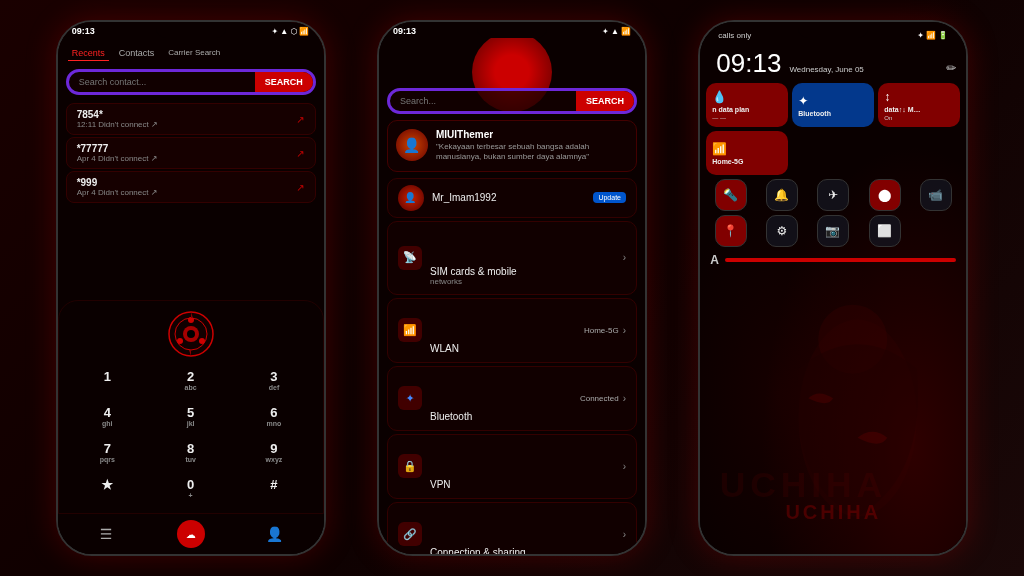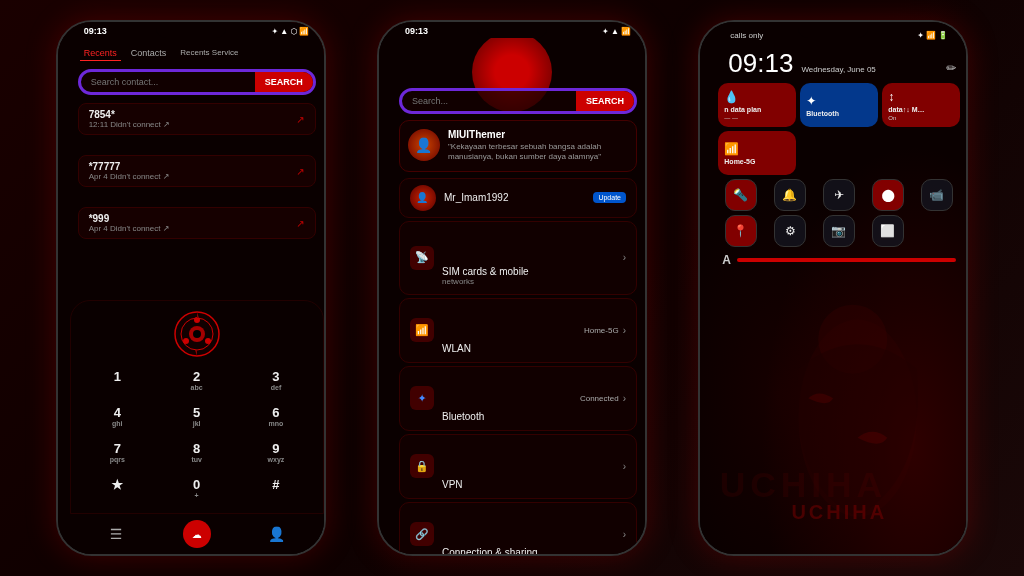--- a/index.html
+++ b/index.html
@@ -36,21 +36,20 @@
       position: relative;
       box-shadow: 0 0 30px rgba(180,0,0,0.3), inset 0 0 10px rgba(0,0,0,0.8);
     }
 
     .phone-screen {
       width: 100%;
       height: 100%;
       overflow: hidden;
       position: relative;
       background: #0a0000;
-      padding-left: 12px;
     }
 
     
     .status-bar {
       display: flex;
       justify-content: space-between;
       align-items: center;
       padding: 4px 14px;
       font-size: 9px;
       color: #fff;
@@ -132,21 +131,21 @@
       font-weight: bold;
       padding: 5px 10px;
       border: none;
       cursor: pointer;
     }
 
     .recent-calls {
       margin: 4px 8px;
       display: flex;
       flex-direction: column;
-      gap: 20px;
+      gap: 2px;
     }
 
     .call-item {
       background: rgba(30,0,0,0.6);
       border: 1px solid #330000;
       border-radius: 8px;
       padding: 5px 10px;
       display: flex;
       justify-content: space-between;
       align-items: center;
@@ -517,21 +516,21 @@
     <div class="phone-screen">
       <div class="content">
         <div class="status-bar">
           <span class="status-time">09:13</span>
           <span class="status-icons">✦ ▲ ⬡ 📶</span>
         </div>
 
         <div class="tab-bar">
           <span class="tab-item active">Recents</span>
           <span class="tab-item">Contacts</span>
-          <span class="tab-item" style="font-size:8px">Recents Service</span>
+          <span class="tab-item" style="font-size:8px">Carrier Search</span>
         </div>
 
         <div class="search-bar">
           <input class="search-input" placeholder="Search contact..." readonly="" style="">
           <button class="search-btn">SEARCH</button>
         </div>
 
         <div class="recent-calls">
           <div class="call-item">
             <div>

